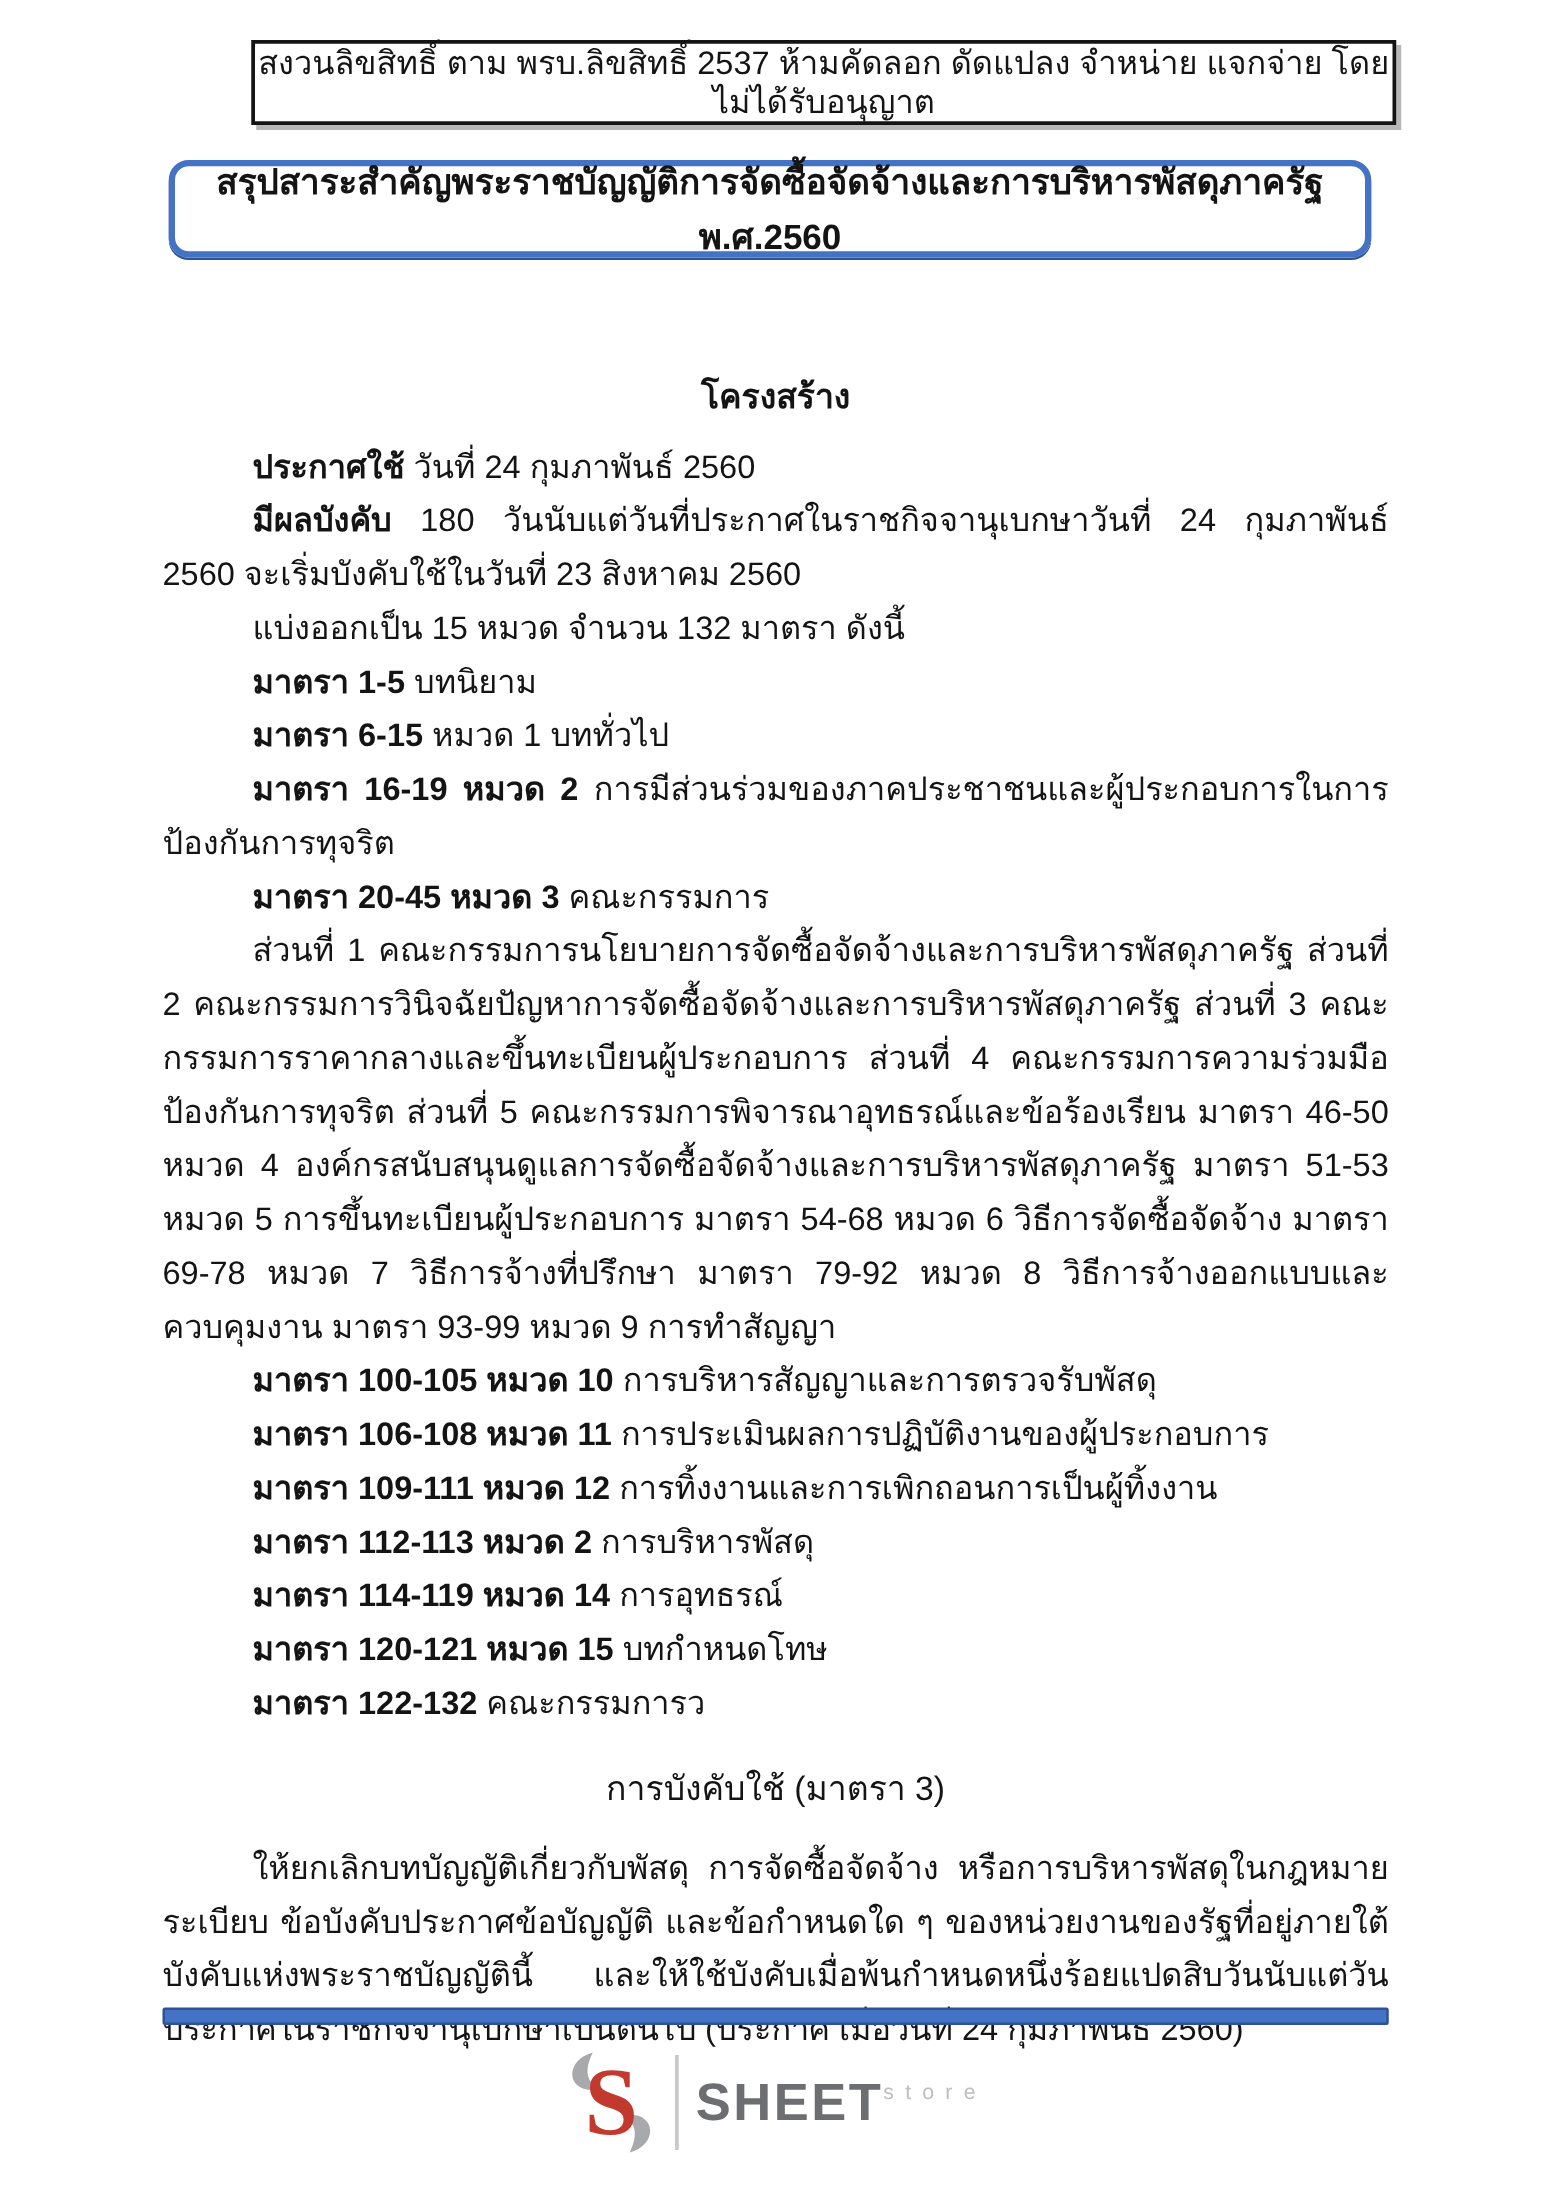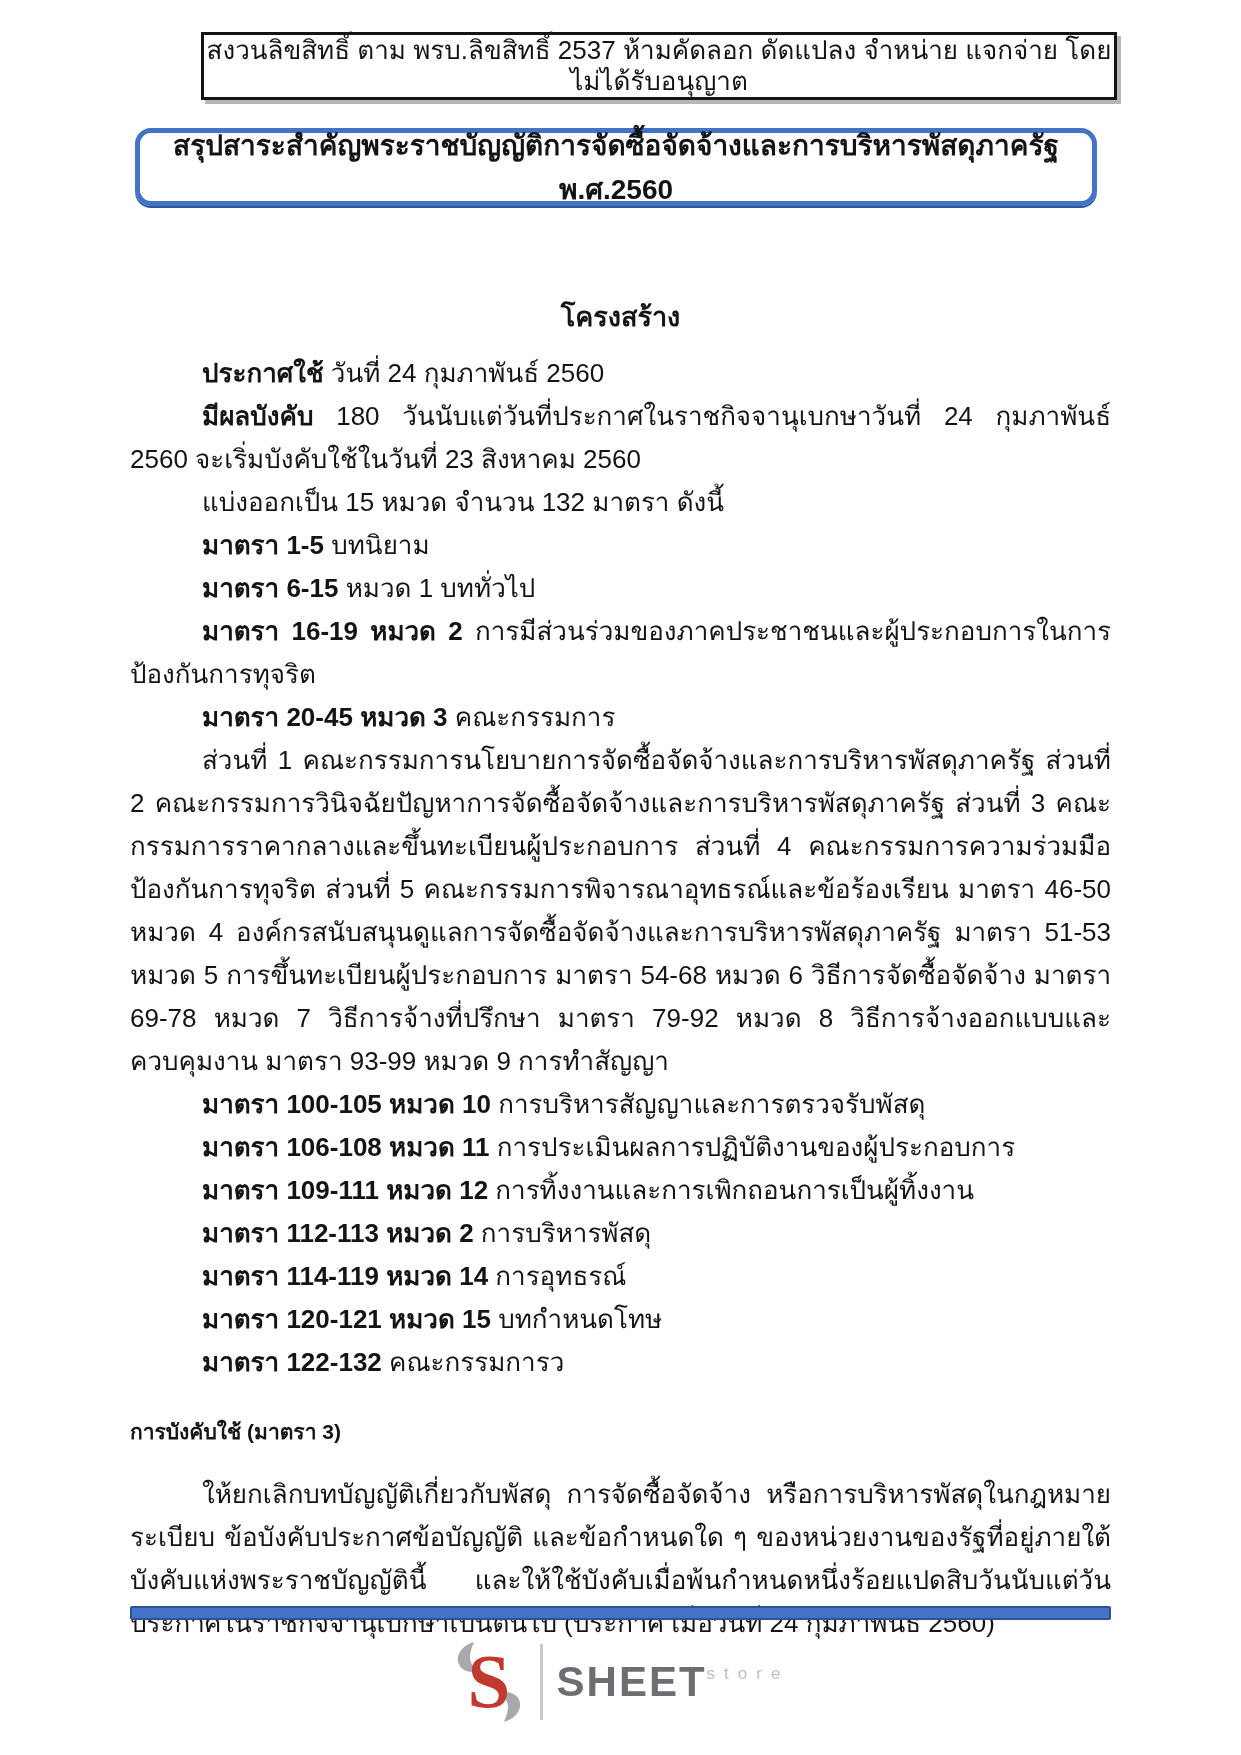--- a/index.html
+++ b/index.html
@@ -42,21 +42,21 @@
   }
   .section-heading {
     text-align:center; font-size:27px; font-weight:bold;
     margin:0 0 13px 0; line-height:43px;
   }
   .content p.bodyline {
     margin:0; text-indent:72px; text-align:justify;
   }
   .content p.bodyline b { font-weight:bold; }
   .enforce-heading {
-    font-size:21px; font-weight:bold;
+    text-align:center; font-size:27px; font-weight:normal;
     margin:26px 0 20px 0; line-height:43px;
   }
 
   
   .footer-bar {
     position:absolute; left:130px; top:1606px; width:981px; height:14px;
     background:#4472C4; border:2px solid #2E5395; border-radius:2px;
   }
   .footer-logo {
     position:absolute; left:0; top:1636px; width:1241px;

